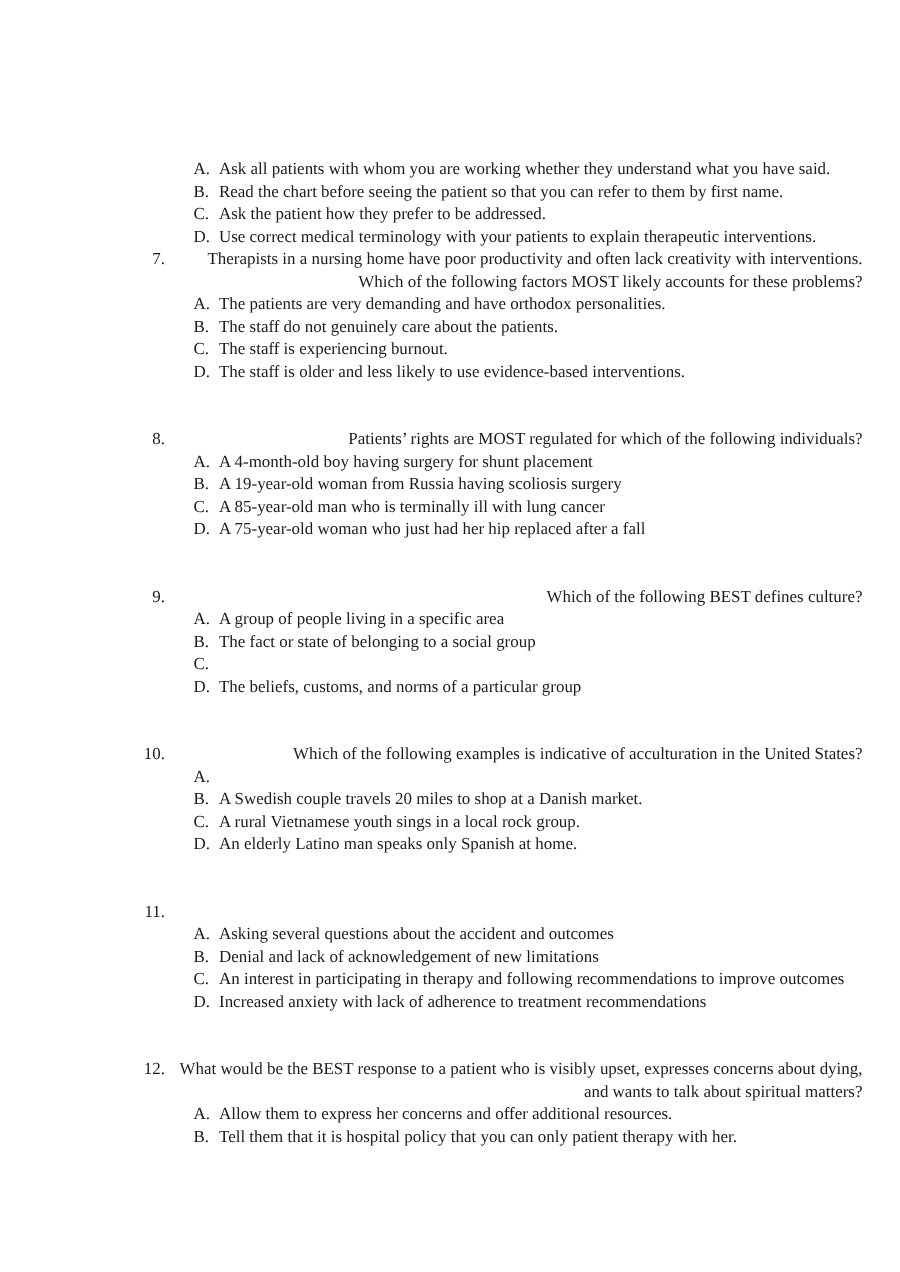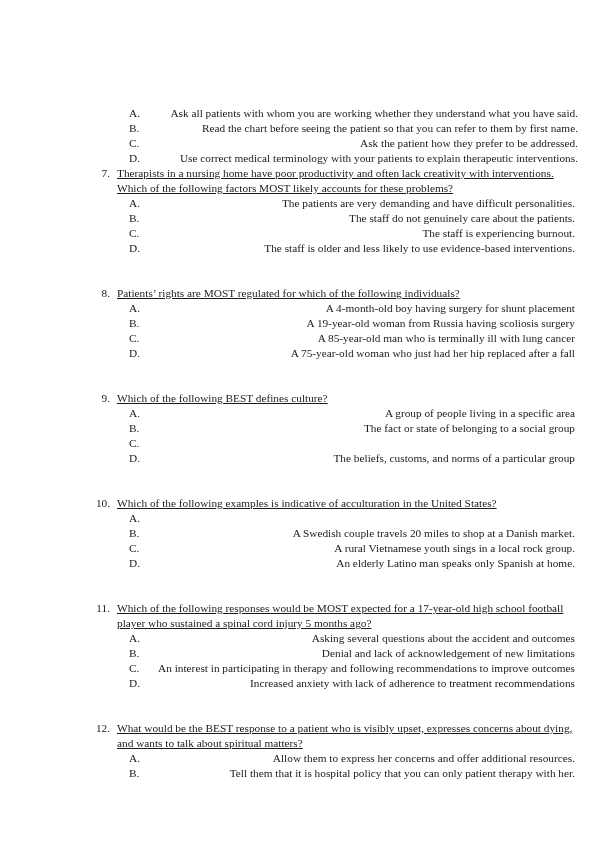--- a/index.html
+++ b/index.html
@@ -49,22 +49,21 @@
   }
   .qnum {
     flex: 0 0 26px;
     text-align: right;
     padding-right: 0;
     white-space: nowrap;
   }
   .qtext {
     flex: 1 1 auto;
     padding-left: 7px;
-    text-align: left;
-    text-decoration: underline;
+    text-align: right;
   }
 
   
   .options {
     list-style: none;
     margin: 0;
     padding: 0;
   }
   .option {
     display: flex;
@@ -75,21 +74,21 @@
     line-height: 15px;
   }
   .olabel {
     flex: 0 0 14px;
     text-align: left;
     white-space: nowrap;
   }
   .otext {
     flex: 1 1 auto;
     padding-left: 3px;
-    text-align: right;
+    text-align: left;
     font-family: Liberation Serif, serif;
   }
   
   .orphan-options .option {
     padding-right: 22px;
   }
 </style>
 </head>
 <body>
 
@@ -116,21 +115,21 @@
     </ul>
 
     <div class="qblock">
       <div class="qstem">
         <span class="qnum">7.</span>
         <span class="qtext">Therapists in a nursing home have poor productivity and often lack creativity with interventions. Which of the following factors MOST likely accounts for these problems?</span>
       </div>
       <ul class="options">
         <li class="option">
           <span class="olabel">A.</span>
-          <span class="otext">The patients are very demanding and have difficult personalities.</span>
+          <span class="otext">The patients are very demanding and have orthodox personalities.</span>
         </li>
         <li class="option">
           <span class="olabel">B.</span>
           <span class="otext">The staff do not genuinely care about the patients.</span>
         </li>
         <li class="option">
           <span class="olabel">C.</span>
           <span class="otext">The staff is experiencing burnout.</span>
         </li>
         <li class="option">
@@ -209,21 +208,20 @@
         <li class="option">
           <span class="olabel">D.</span>
           <span class="otext">An elderly Latino man speaks only Spanish at home.</span>
         </li>
       </ul>
     </div>
 
     <div class="qblock">
       <div class="qstem">
         <span class="qnum">11.</span>
-        <span class="qtext">Which of the following responses would be MOST expected for a 17-year-old high school football player who sustained a spinal cord injury 5 months ago?</span>
       </div>
       <ul class="options">
         <li class="option">
           <span class="olabel">A.</span>
           <span class="otext">Asking several questions about the accident and outcomes</span>
         </li>
         <li class="option">
           <span class="olabel">B.</span>
           <span class="otext">Denial and lack of acknowledgement of new limitations</span>
         </li>

